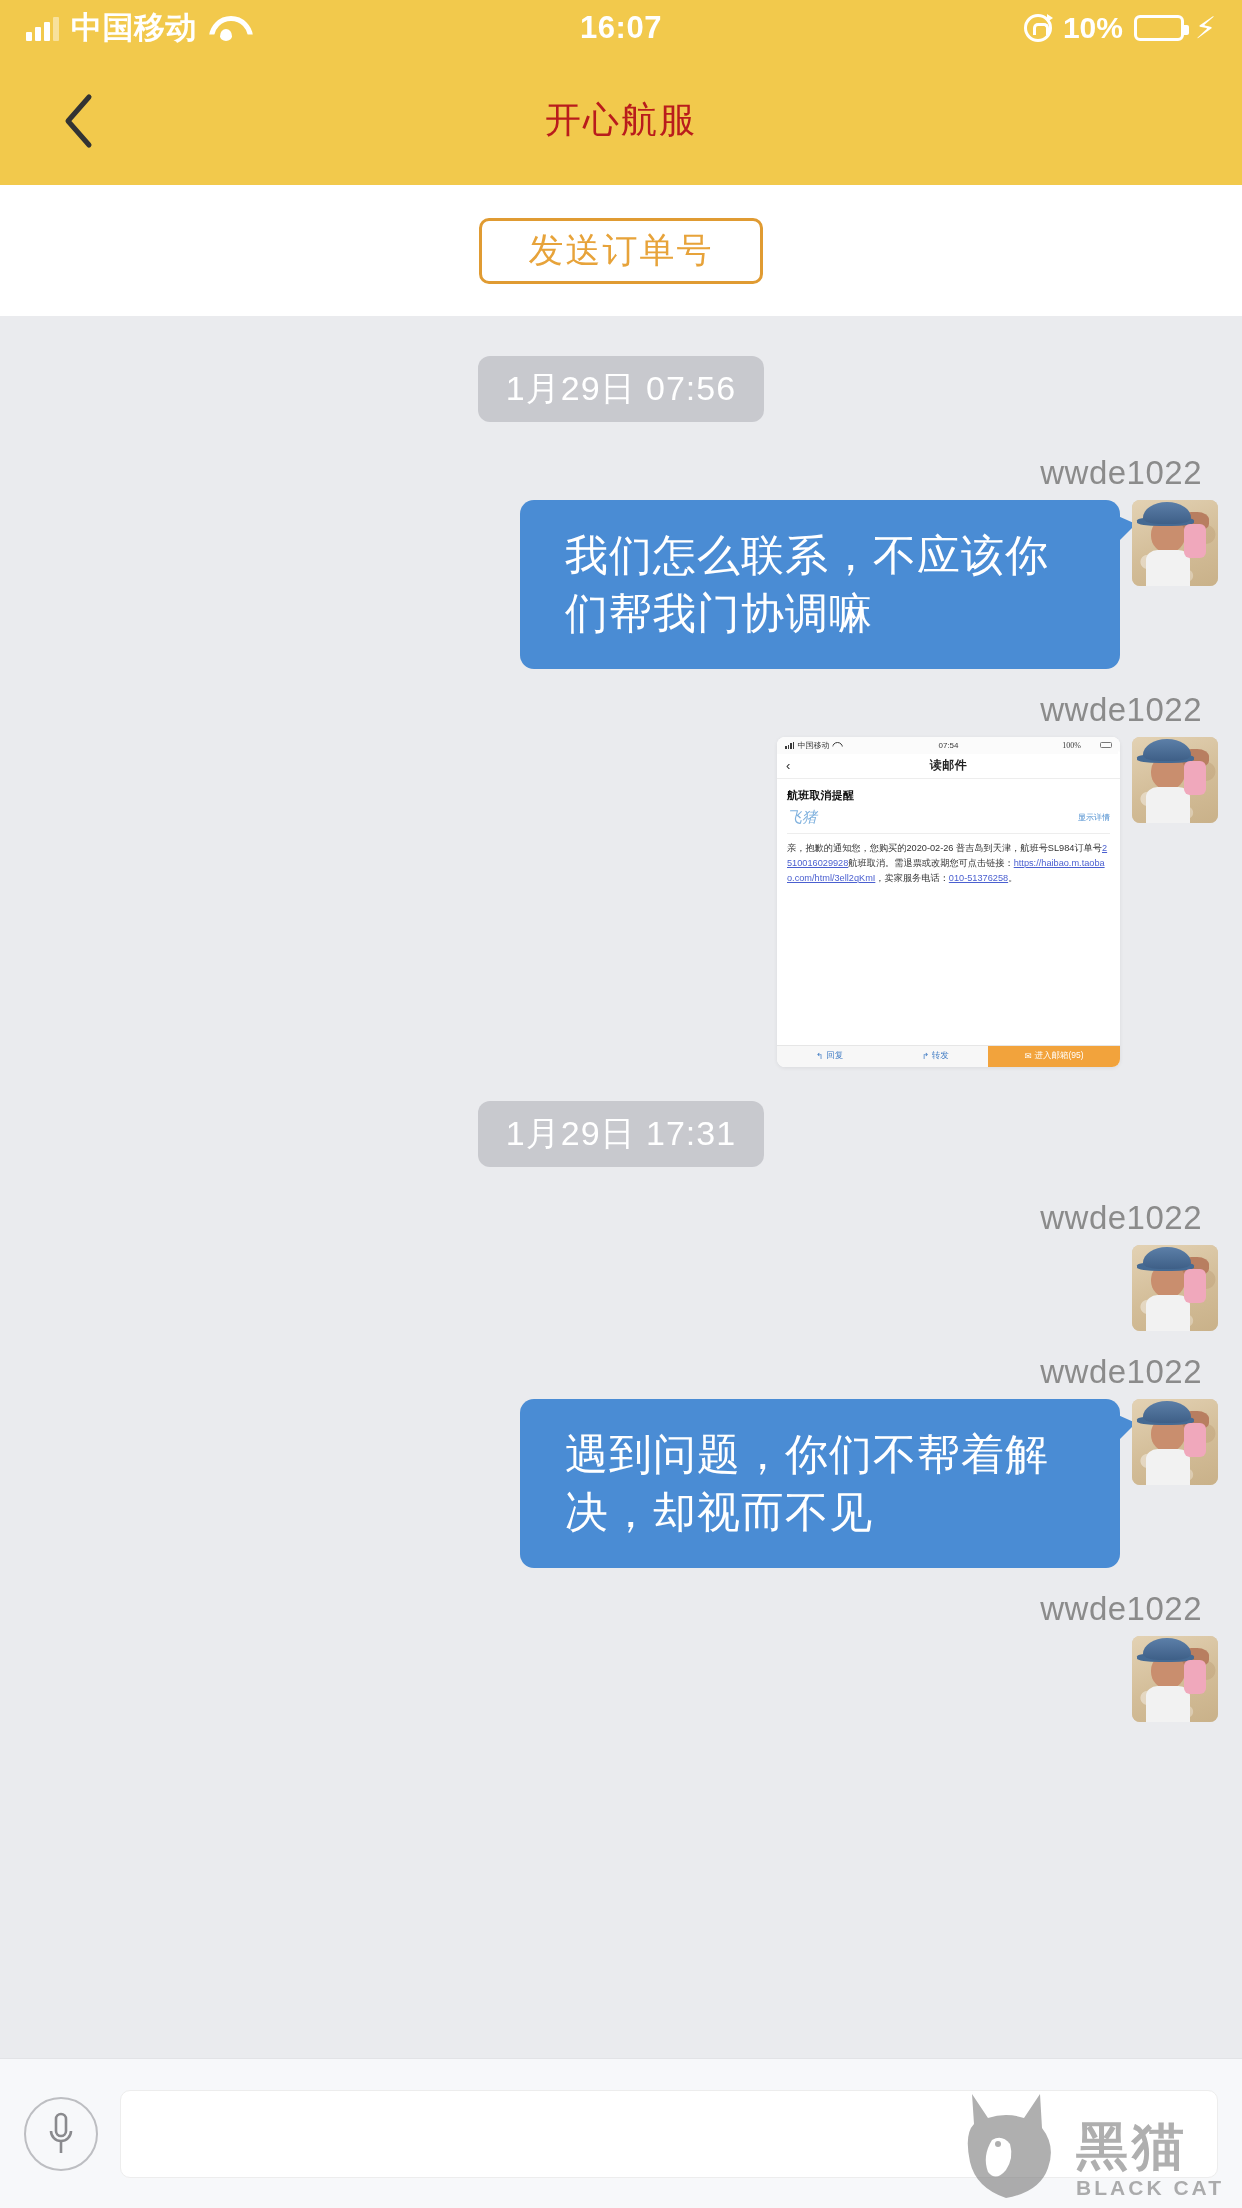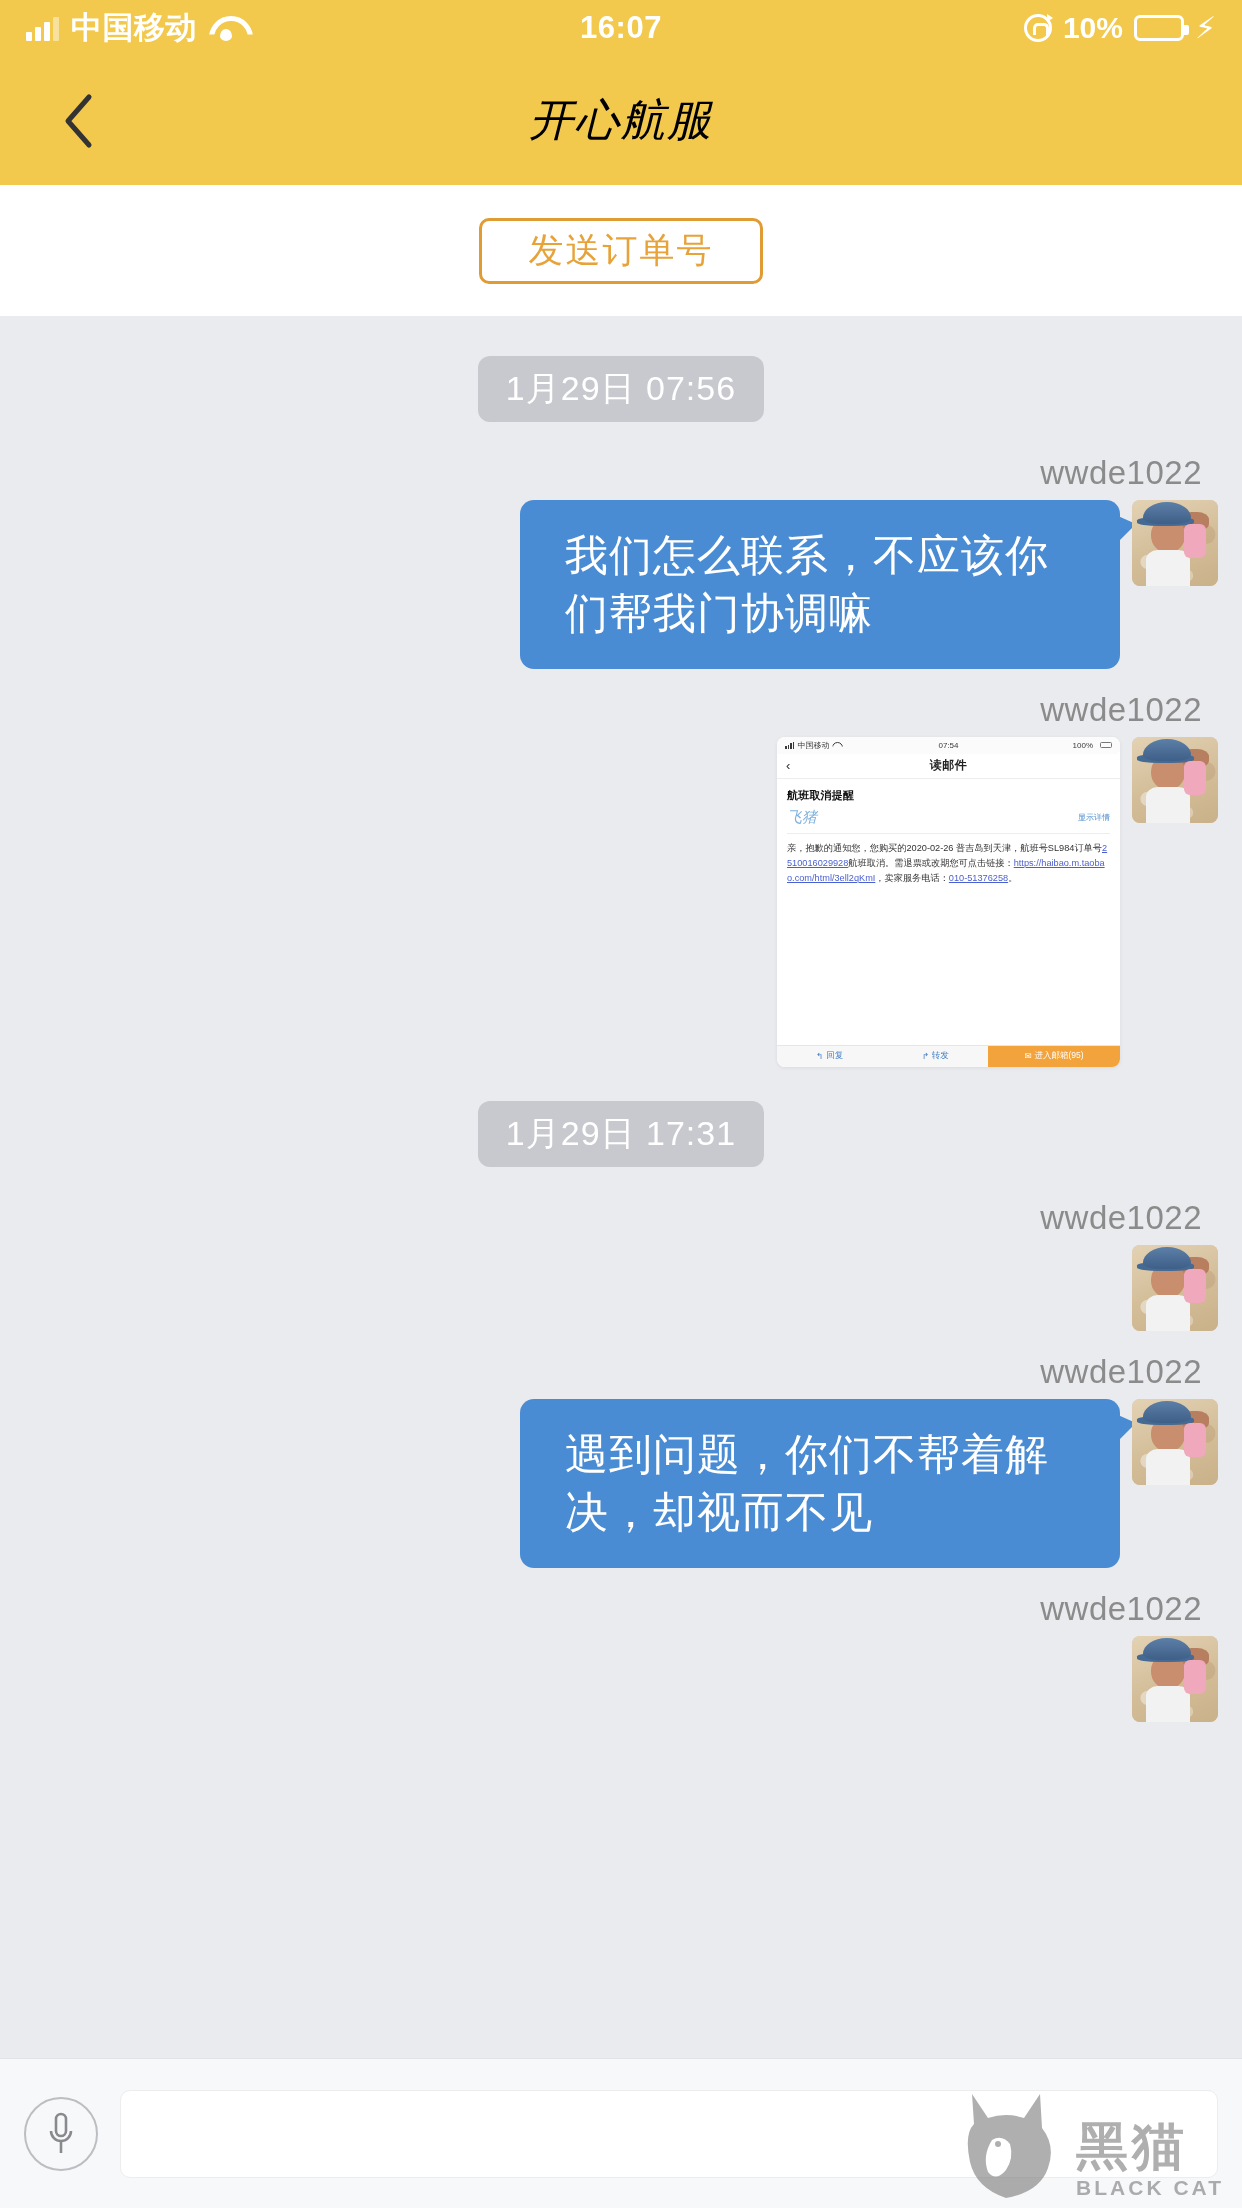--- a/index.html
+++ b/index.html
@@ -67,21 +67,21 @@
   
   .navbar{
     height:129px;background:#F2C94C;position:relative;
     display:flex;align-items:center;justify-content:center;
   }
   .nav-back{
     position:absolute;left:56px;top:50%;transform:translateY(-50%);
     width:44px;height:60px;display:flex;align-items:center;justify-content:center;
   }
   .nav-back svg{display:block;}
-  .nav-title{font-size:44px;color:#000000;font-weight:500;letter-spacing:2px;font-style:italic;}
+  .nav-title{font-size:36px;color:#b91c1c;font-weight:500;letter-spacing:2px;}
 
   
   .order-strip{
     height:131px;background:#ffffff;display:flex;align-items:center;justify-content:center;
   }
   .order-btn{
     width:284px;height:66px;border:3px solid #E09B32;border-radius:10px;
     background:#fff;color:#E7A33A;font-size:35px;letter-spacing:2px;
     display:flex;align-items:center;justify-content:center;
   }
@@ -162,21 +162,21 @@
   .mini-bars i{width:1.6px;background:#3a3a3a;}
   .mini-bars i:nth-child(1){height:2.5px;}
   .mini-bars i:nth-child(2){height:4px;}
   .mini-bars i:nth-child(3){height:5.5px;}
   .mini-bars i:nth-child(4){height:7px;}
   .mini-wifi{width:9px;height:7px;position:relative;}
   .mini-wifi::before{content:"";position:absolute;left:0;top:0;width:9px;height:9px;
     border:1.5px solid #3a3a3a;border-radius:50%;
     clip-path:polygon(0 0,100% 0,100% 42%,0 42%);}
   .ms-center{position:absolute;left:0;right:0;text-align:center;font-size:8px;}
-  .ms-right{margin-left:auto;display:flex;align-items:center;gap:7px;font-size:8px;}
+  .ms-right{margin-left:auto;display:flex;align-items:center;gap:19px;font-size:8px;font-family:Liberation Serif, serif;}
   .ms-batt{width:12px;height:6px;border:1px solid #777;border-radius:1.5px;}
   .mini-nav{
     height:25px;border-bottom:1px solid #EDEDED;display:flex;align-items:center;
     justify-content:center;position:relative;background:#fff;
   }
   .mini-nav .mn-back{position:absolute;left:9px;font-size:13px;color:#333;line-height:1;}
   .mini-nav .mn-title{font-size:12px;color:#222;font-weight:600;letter-spacing:.5px;}
   .mini-body{padding:9px 10px 0 10px;background:#fff;}
   .mini-subject{font-size:11px;font-weight:700;color:#111;letter-spacing:.2px;}
   .mini-meta{display:flex;align-items:center;justify-content:space-between;margin-top:5px;}

